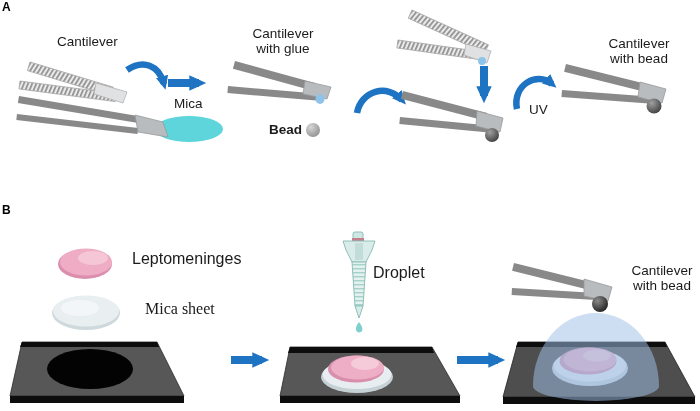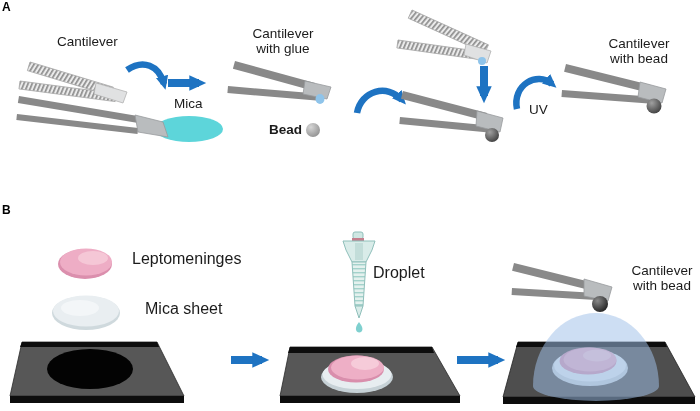--- a/index.html
+++ b/index.html
@@ -181,18 +181,18 @@
 <div class="lbl" style="left:174px;top:96px;">Mica</div>
 <div class="lbl center" style="left:238px;top:26px;width:90px;">Cantilever
 with glue</div>
 <div class="lbl" style="left:269px;top:122px;font-weight:bold;">Bead</div>
 <div class="lbl" style="left:521px;top:102px;margin-left:8px;">UV</div>
 <div class="lbl center" style="left:600px;top:36px;width:78px;">Cantilever
 with bead</div>
 
 <div class="lbl panel-letter" style="left:2px;top:204px;">B</div>
 <div class="lbl f14" style="left:132px;top:250px;">Leptomeninges</div>
-<div class="lbl f14" style="left:145px;top:300px;">Mica sheet</div>
+<div class="lbl f14" style="left:145px;top:300px;font-family:Liberation Serif, serif;">Mica sheet</div>
 <div class="lbl f14" style="left:373px;top:264px;text-align:right;">Droplet</div>
 <div class="lbl center" style="left:622px;top:263px;width:80px;">Cantilever
 with bead</div>
 
 </div>
 
 </body></html>

